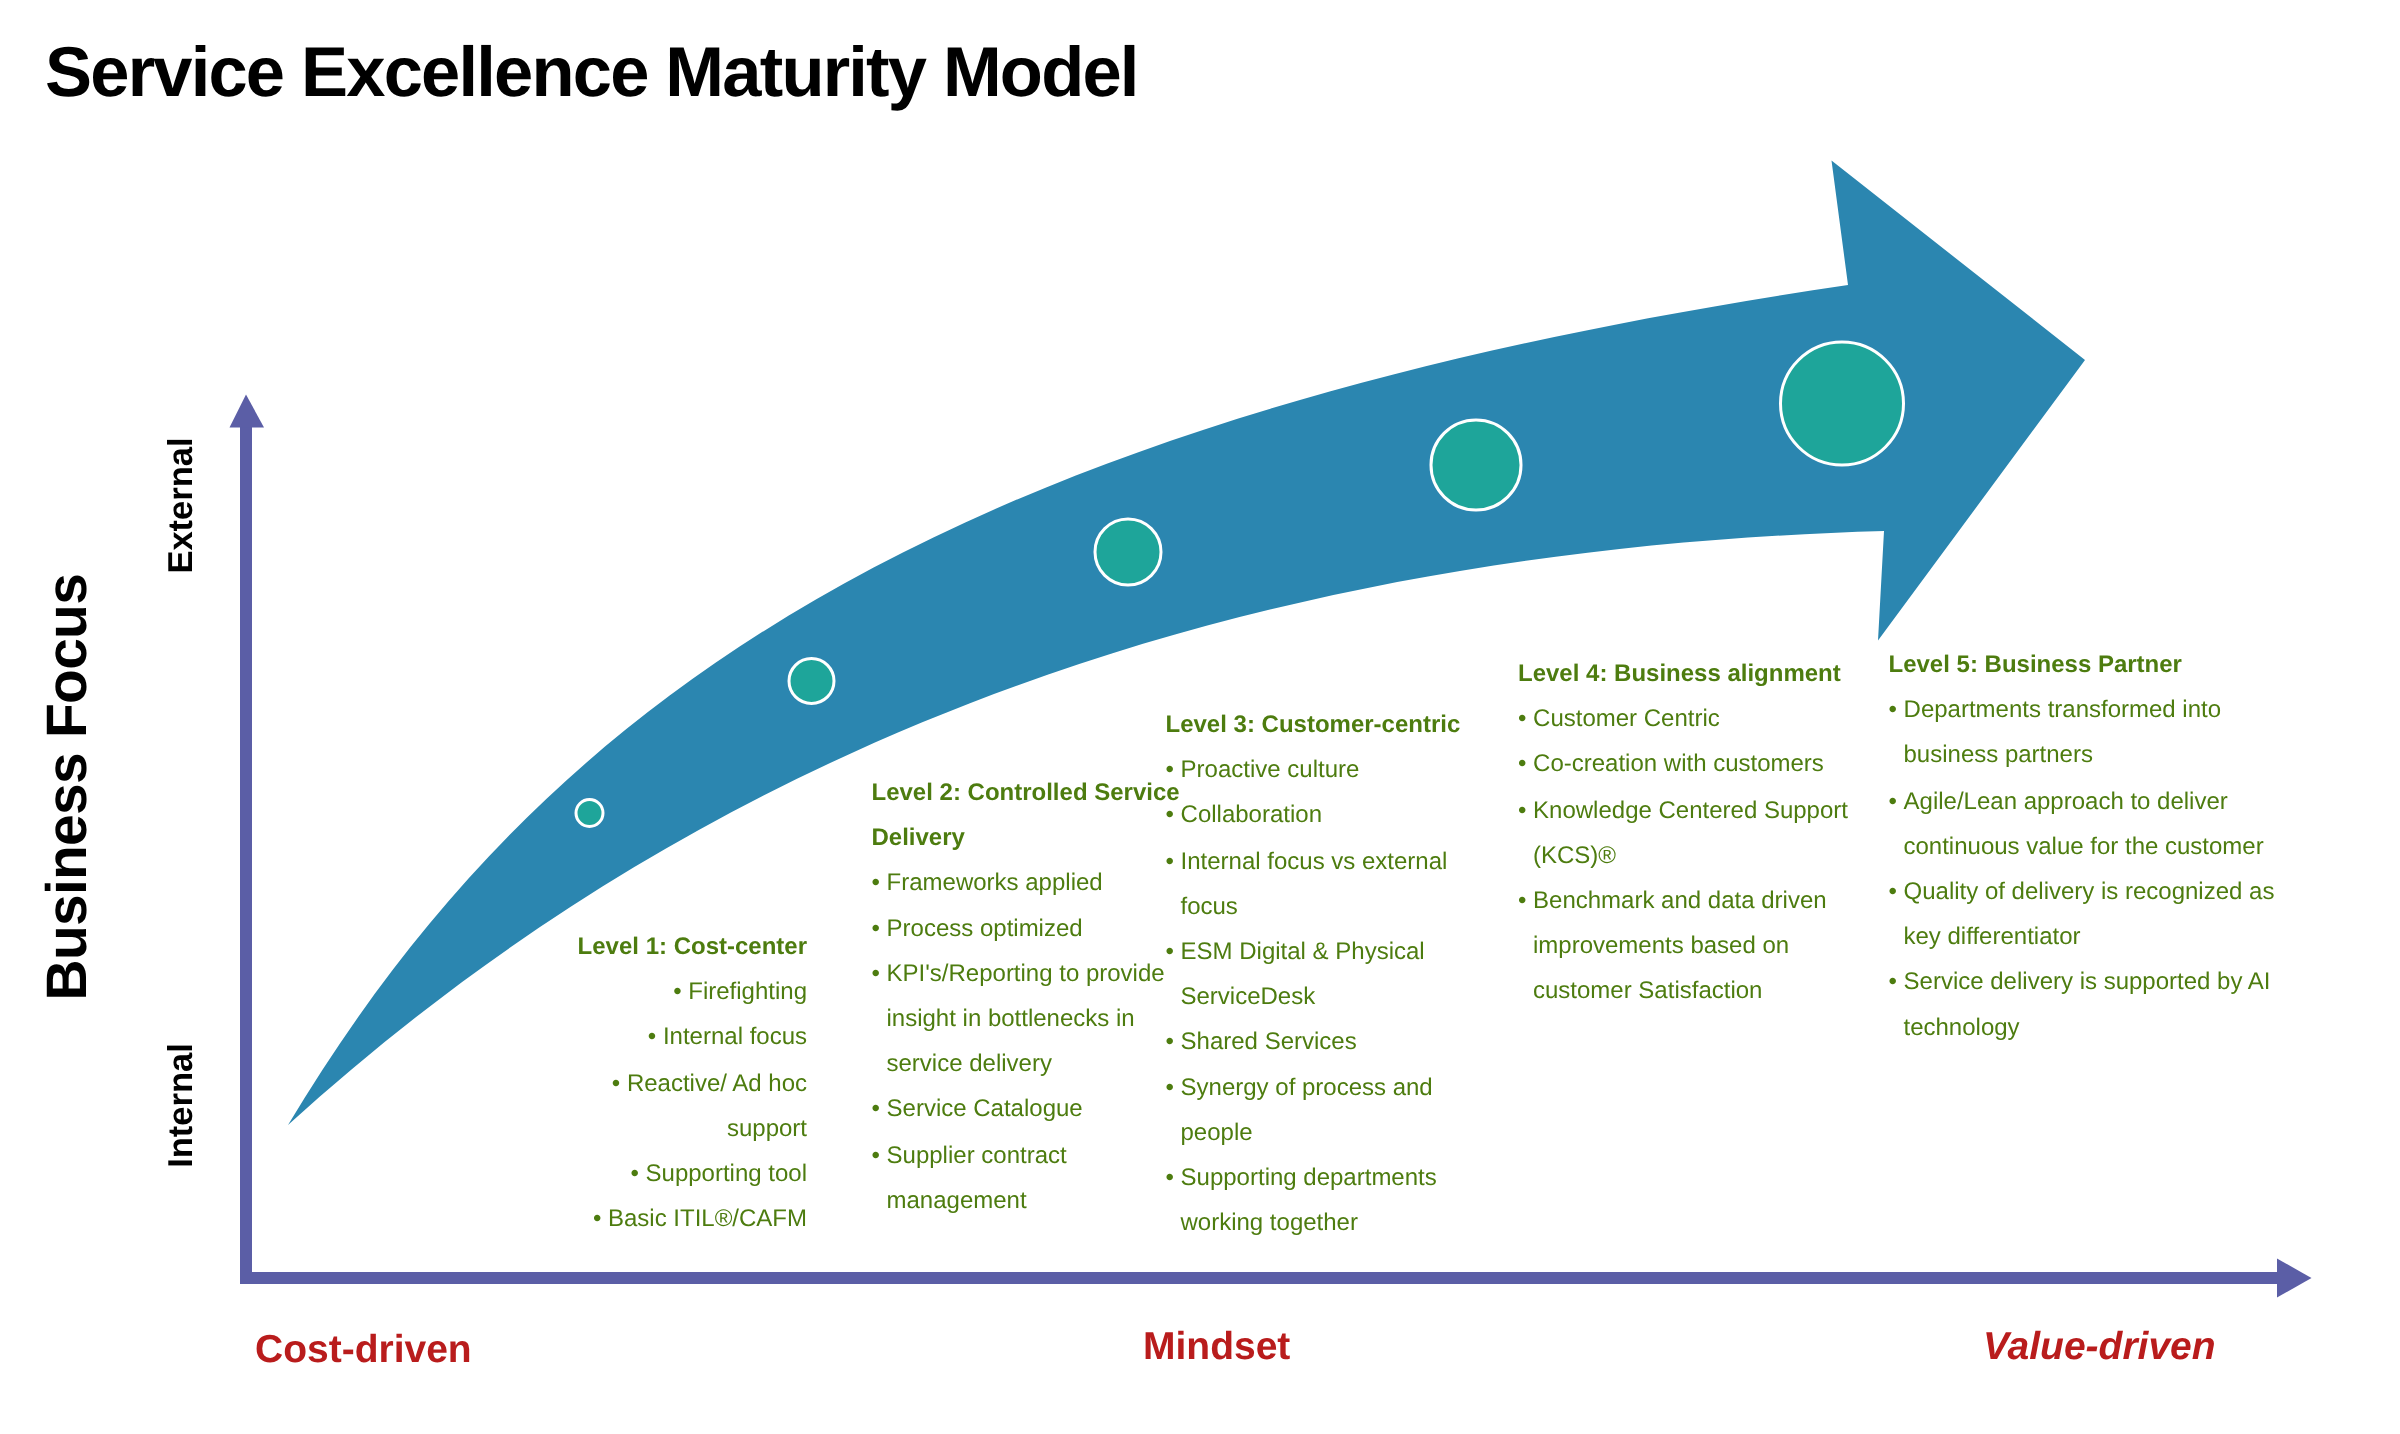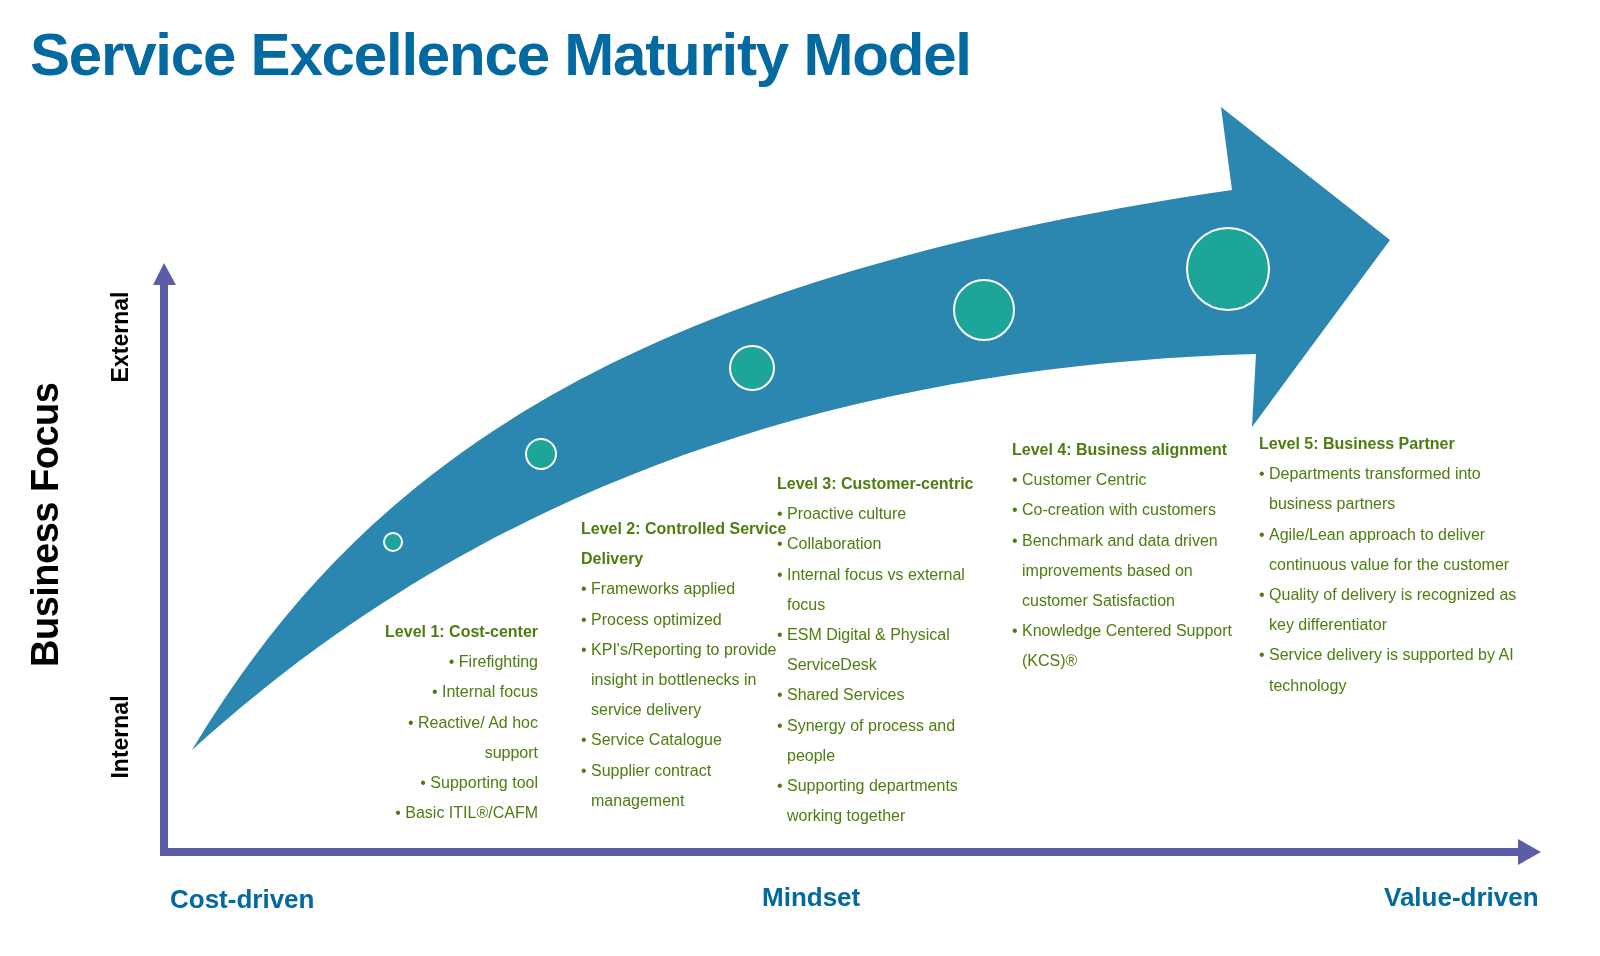--- a/index.html
+++ b/index.html
@@ -1,25 +1,25 @@
 <!DOCTYPE html>
 <html><head>
   <meta charset="utf-8">
   <style>
     html, body { margin:0; padding:0; background:#ffffff; }
     body { width:1600px; height:956px; position:relative; overflow:hidden;
            font-family:"Liberation Sans", sans-serif; color:#111; }
-    .title { position:absolute; left:30px; top:20px; font-size:60px; font-weight:bold;
-             letter-spacing:-1.2px; color:#0369a1; white-space:nowrap; }
+    .title { position:absolute; left:30px; top:20px; font-size:47px; font-weight:bold;
+             letter-spacing:-1.2px; color:#000000; white-space:nowrap; }
     svg.diagram { position:absolute; left:0; top:0; }
     .vlabel { position:absolute; transform-origin:center center; transform:rotate(-90deg);
               font-weight:bold; white-space:nowrap; color:#000; text-align:center; }
     .axis-title { font-size:38px; letter-spacing:-0.5px; }
     .axis-tick { font-size:23px; }
-    .hlabel { position:absolute; font-size:26px; font-weight:bold; color:#0369a1; white-space:nowrap; }
+    .hlabel { position:absolute; font-size:26px; font-weight:bold; color:#b91c1c; white-space:nowrap; }
     .level { position:absolute; font-size:16px; line-height:30.2px; color:#4d7c0f; }
     .level .lh { font-weight:bold; display:block; }
     .level ul { list-style:none; margin:0; padding:0; }
     .level li { padding-left:10px; text-indent:-10px; }
     .level li::before { content:"\2022\00a0"; }
   </style>
 </head>
 <body>
 
 <div class="title">Service Excellence Maturity Model</div>
@@ -46,21 +46,21 @@
   <line x1="160" y1="852" x2="1520" y2="852" stroke="#5b5ea6" stroke-width="8"></line>
   <polygon points="1518,839 1541,852 1518,865" fill="#5b5ea6"></polygon>
 </svg>
 
 <div class="vlabel axis-title" style="left:-95px; top:505px; width:280px; height:44px; line-height:44px;">Business Focus</div>
 <div class="vlabel axis-tick" style="left:60px; top:323px; width:120px; height:28px; line-height:28px;">External</div>
 <div class="vlabel axis-tick" style="left:60px; top:723px; width:120px; height:28px; line-height:28px;">Internal</div>
 
 <div class="hlabel" style="left:170px; top:884px;">Cost-driven</div>
 <div class="hlabel" style="left:762px; top:882px;">Mindset</div>
-<div class="hlabel" style="left:1384px; top:882px;">Value-driven</div>
+<div class="hlabel" style="left:1322px; top:882px;font-style:italic;">Value-driven</div>
 
 <div class="level" style="left:353px; top:617px; width:185px;text-align:right;">
   <span class="lh">Level 1: Cost-center</span>
   <ul>
       <li>Firefighting</li>
       <li>Internal focus</li>
       <li>Reactive/ Ad hoc support</li>
       <li>Supporting tool</li>
       <li>Basic ITIL®/CAFM</li>
     </ul>
@@ -88,22 +88,22 @@
       <li>Synergy of process and people</li>
       <li>Supporting departments working together</li>
     </ul>
 </div>
 
 <div class="level" style="left:1012px; top:435px; width:225px;">
   <span class="lh">Level 4: Business alignment</span>
   <ul>
       <li>Customer Centric</li>
       <li>Co-creation with customers</li>
+      <li>Knowledge Centered Support (KCS)®</li>
       <li>Benchmark and data driven improvements based on customer Satisfaction</li>
-      <li>Knowledge Centered Support (KCS)®</li>
     </ul>
 </div>
 
 <div class="level" style="left:1259px; top:429px; width:262px;">
   <span class="lh">Level 5: Business Partner</span>
   <ul>
       <li>Departments transformed into business partners</li>
       <li>Agile/Lean approach to deliver continuous value for the customer</li>
       <li>Quality of delivery is recognized as key differentiator</li>
       <li>Service delivery is supported by AI technology</li>

